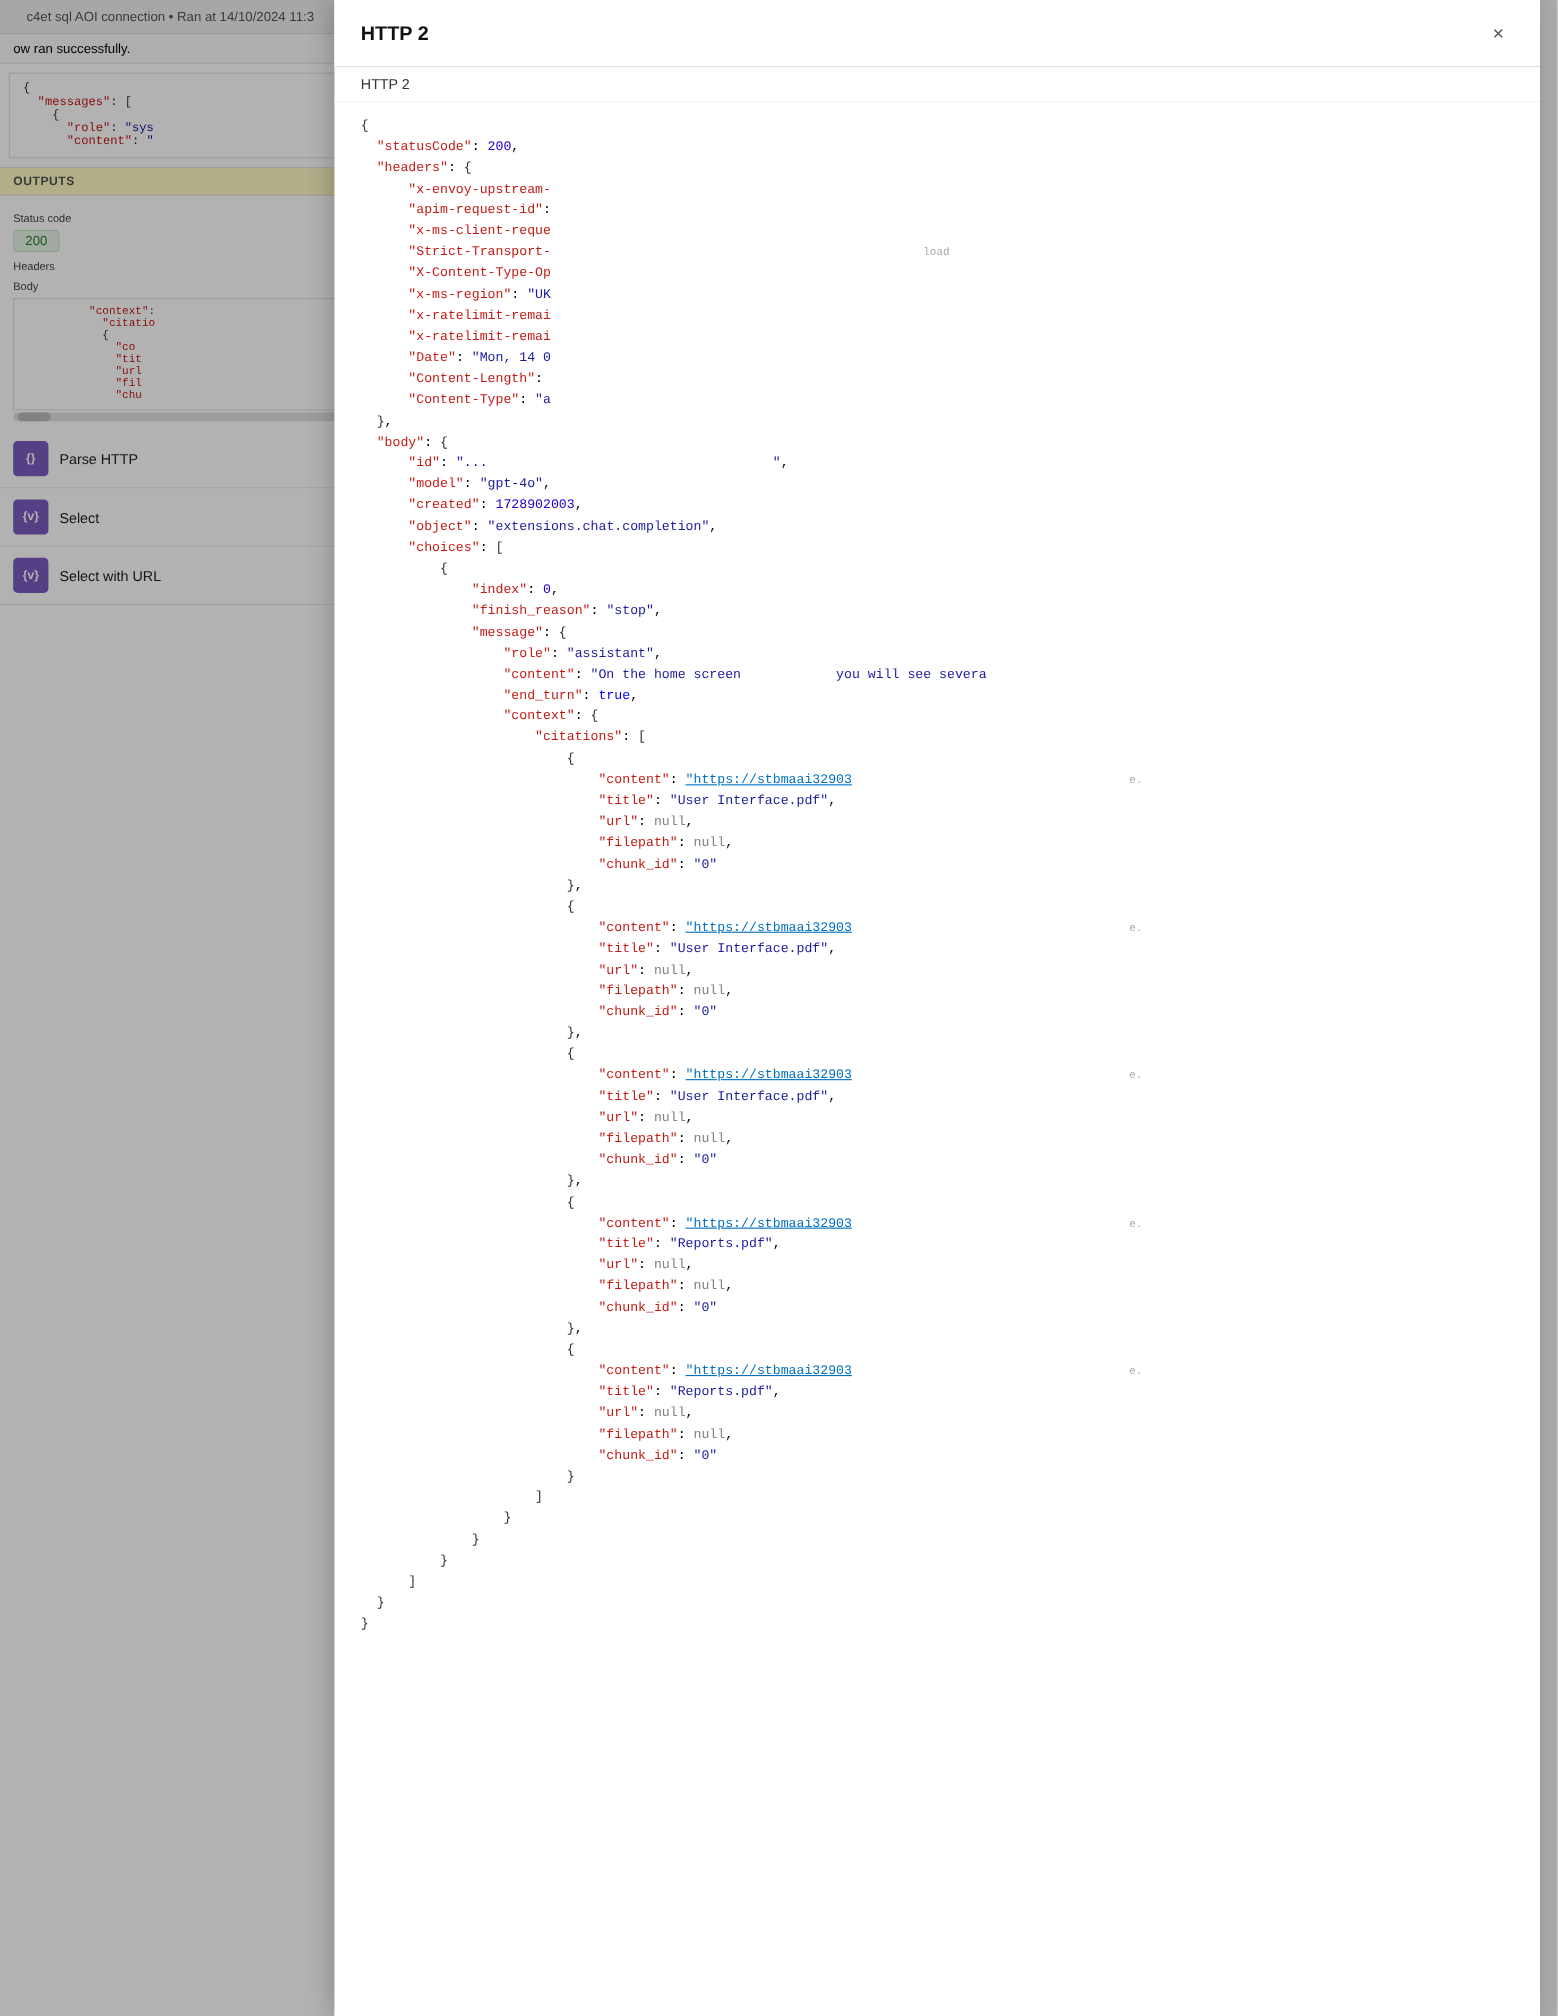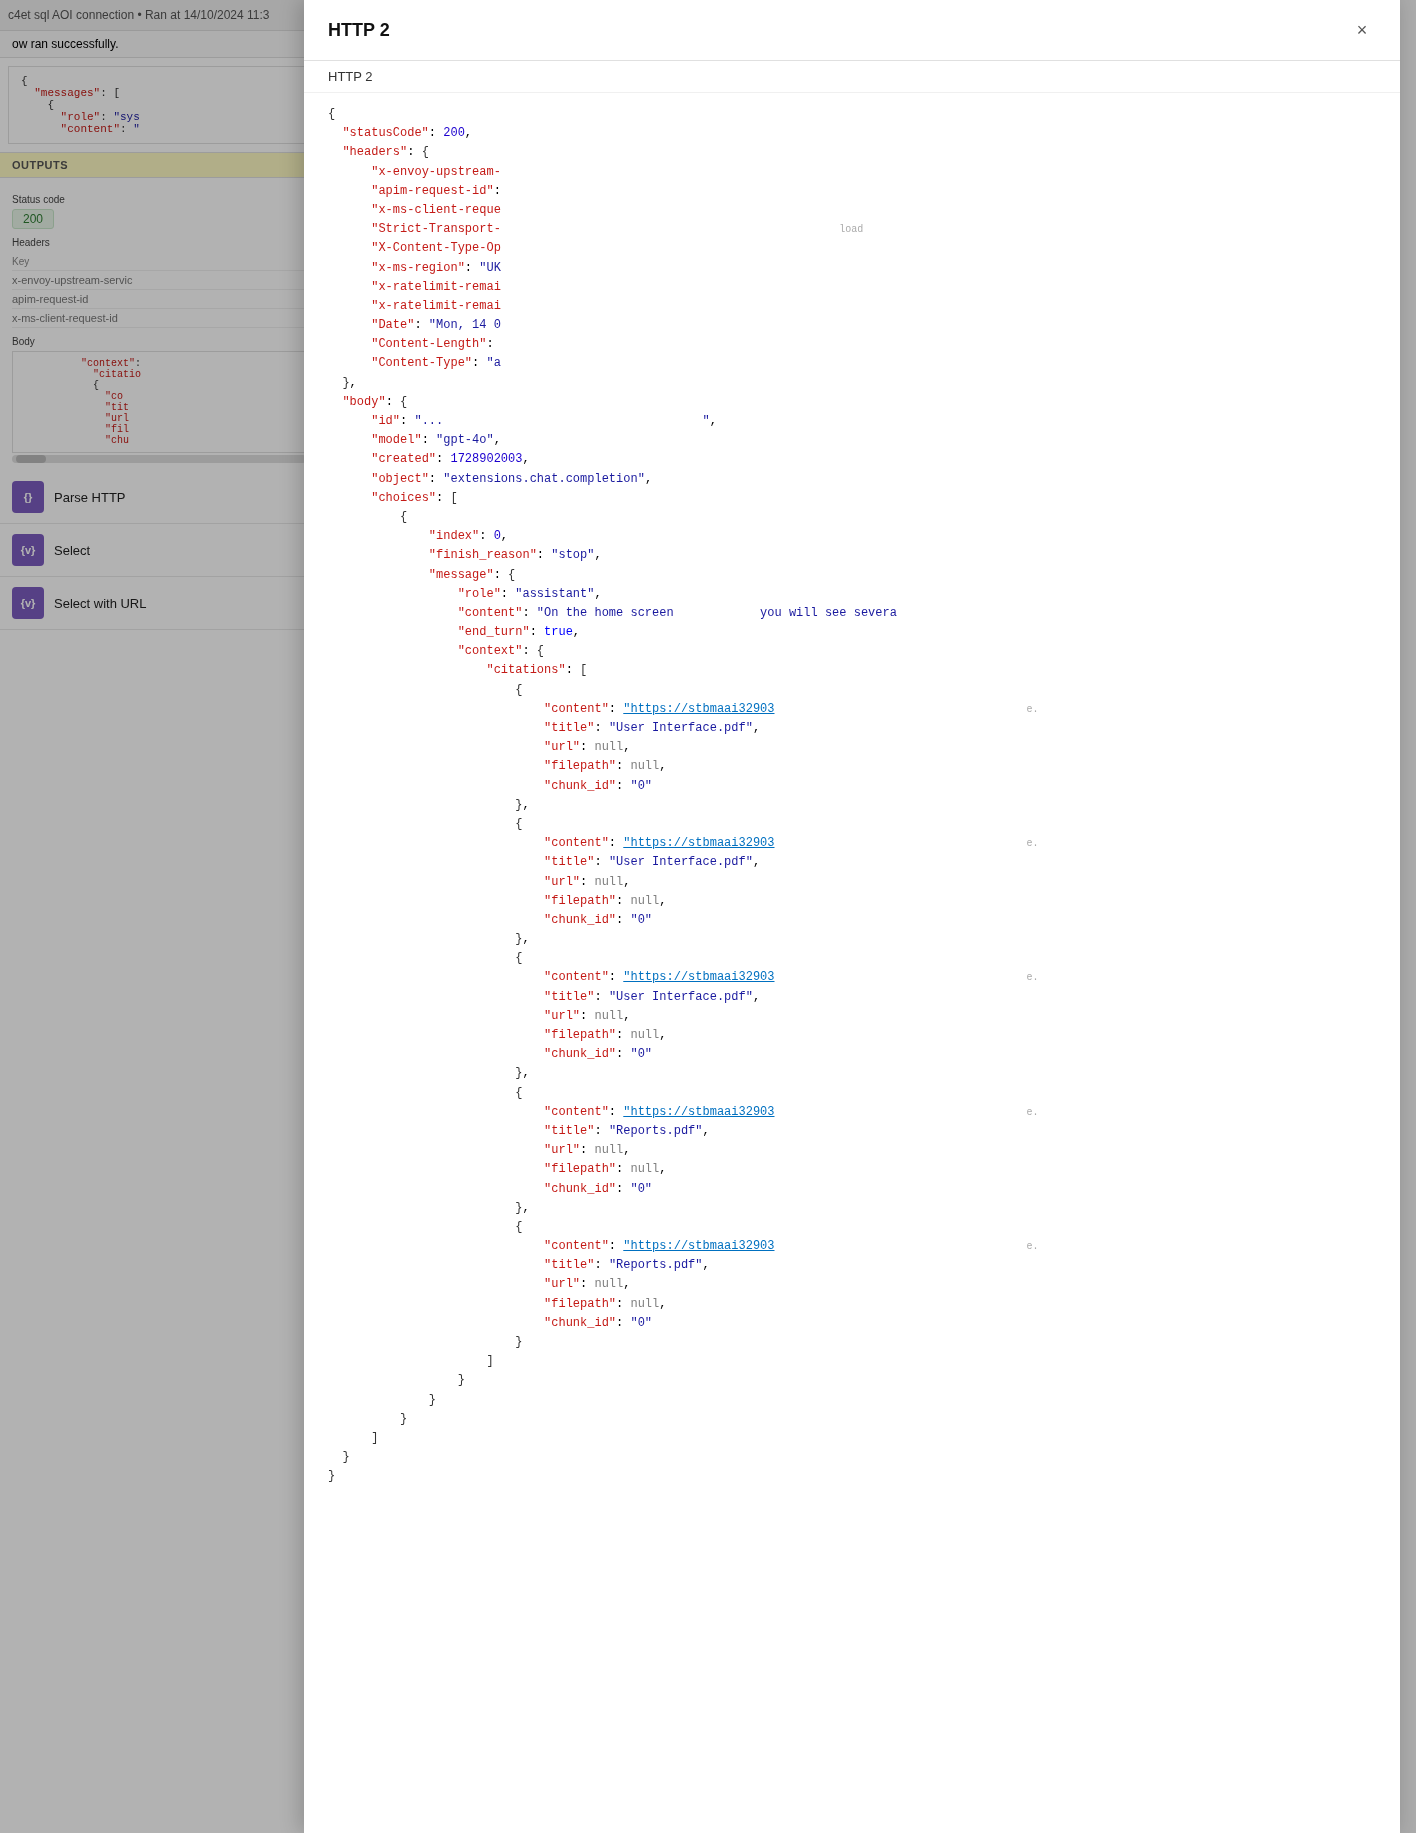--- a/index.html
+++ b/index.html
@@ -20,21 +20,21 @@
       top: 0;
       width: 320px;
       height: 100%;
       background: #ffffff;
       border-right: 1px solid #e0e0e0;
       overflow: hidden;
     }
 
     .top-bar {
       background: #f0f0f0;
-      padding: 8px 8px;
+      padding: 8px 24px;
       font-size: 12px;
       color: #555;
       border-bottom: 1px solid #ddd;
     }
 
     .success-msg {
       padding: 6px 12px;
       font-size: 12px;
       color: #000000;
       background: #f9f9f9;
@@ -274,34 +274,20 @@
 
   <div class="section-header">
     <span>OUTPUTS</span>
   </div>
 
   <div class="outputs-section">
     <div class="field-label">Status code</div>
     <span class="status-badge">200</span>
 
     <div class="field-label">Headers</div>
-    <div class="headers-table">
-      <div class="header-key">
-        <span style="color:#888;font-size:10px;">Key</span>
-      </div>
-      <div class="header-key">
-        <span style="color:#777;font-size:11px;">x-envoy-upstream-servic</span>
-      </div>
-      <div class="header-key">
-        <span style="color:#777;font-size:11px;">apim-request-id</span>
-      </div>
-      <div class="header-key">
-        <span style="color:#777;font-size:11px;">x-ms-client-request-id</span>
-      </div>
-    </div>
 
     <div class="field-label">Body</div>
     <div class="body-code">
       &nbsp;&nbsp;&nbsp;&nbsp;&nbsp;&nbsp;&nbsp;&nbsp;&nbsp;&nbsp;<span class="key">"context"</span>:<br>
       &nbsp;&nbsp;&nbsp;&nbsp;&nbsp;&nbsp;&nbsp;&nbsp;&nbsp;&nbsp;&nbsp;&nbsp;<span class="key">"citatio</span><br>
       &nbsp;&nbsp;&nbsp;&nbsp;&nbsp;&nbsp;&nbsp;&nbsp;&nbsp;&nbsp;&nbsp;&nbsp;{<br>
       &nbsp;&nbsp;&nbsp;&nbsp;&nbsp;&nbsp;&nbsp;&nbsp;&nbsp;&nbsp;&nbsp;&nbsp;&nbsp;&nbsp;<span class="key">"co</span><br>
       &nbsp;&nbsp;&nbsp;&nbsp;&nbsp;&nbsp;&nbsp;&nbsp;&nbsp;&nbsp;&nbsp;&nbsp;&nbsp;&nbsp;<span class="key">"tit</span><br>
       &nbsp;&nbsp;&nbsp;&nbsp;&nbsp;&nbsp;&nbsp;&nbsp;&nbsp;&nbsp;&nbsp;&nbsp;&nbsp;&nbsp;<span class="key">"url</span><br>
       &nbsp;&nbsp;&nbsp;&nbsp;&nbsp;&nbsp;&nbsp;&nbsp;&nbsp;&nbsp;&nbsp;&nbsp;&nbsp;&nbsp;<span class="key">"fil</span><br>

